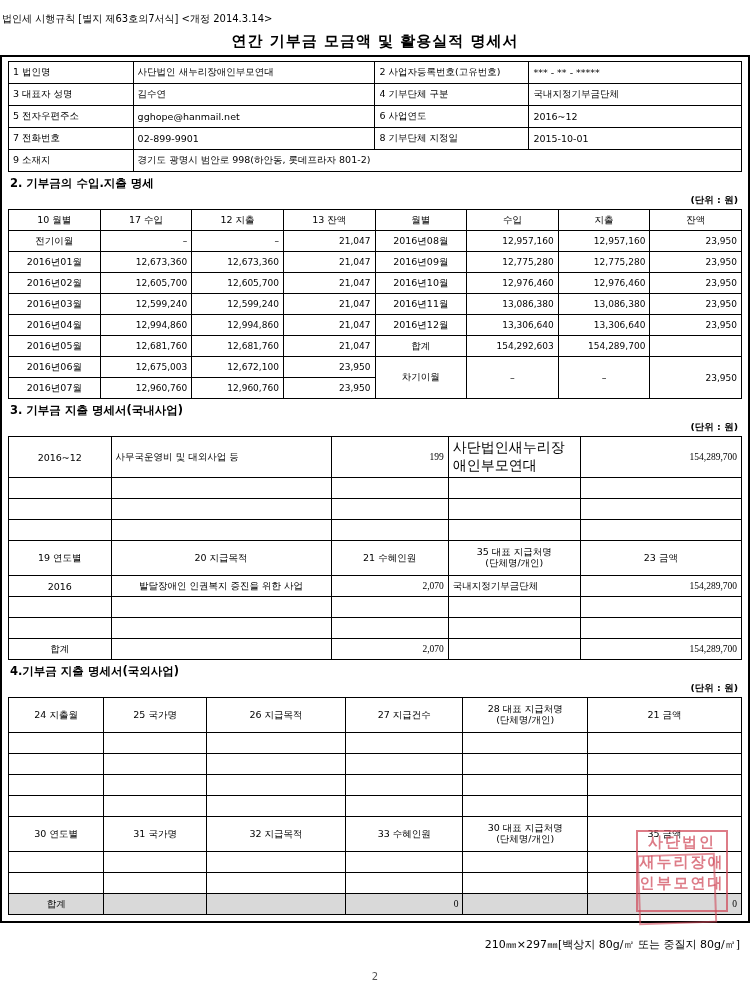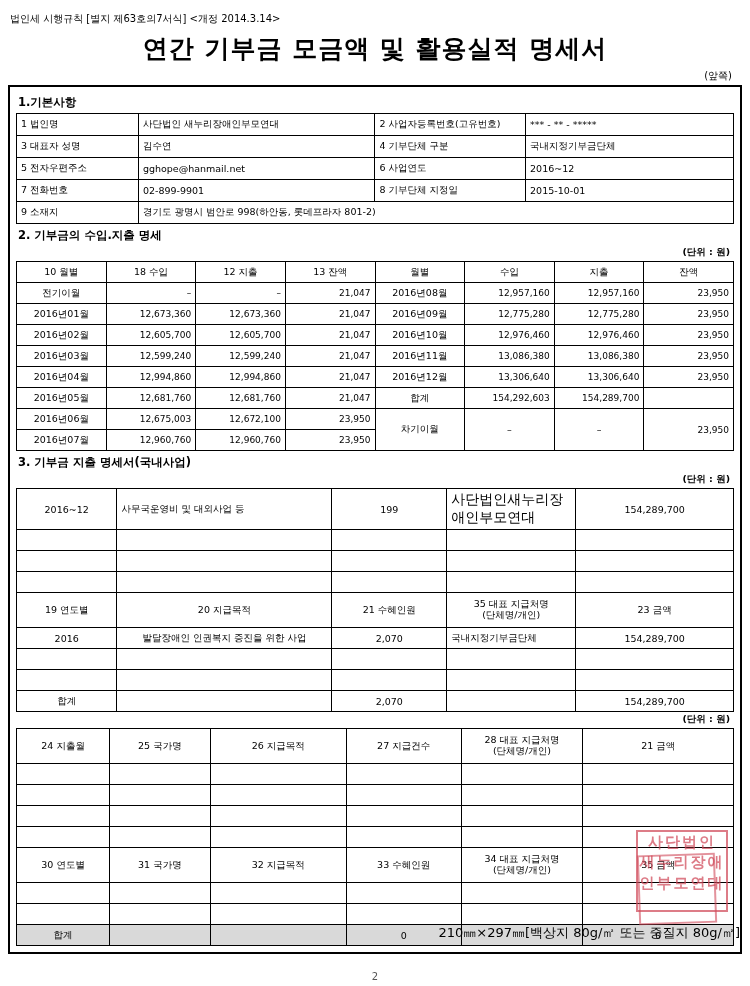--- a/index.html
+++ b/index.html
@@ -1,54 +1,52 @@
 <!DOCTYPE html>
 <html><head>
 <meta charset="utf-8">
 <style>
   html,body{margin:0;padding:0;background:#fff;}
   body{font-family:"DejaVu Sans","Liberation Sans",sans-serif;color:#000;}
-  .page{width:750px;height:986px;position:relative;background:#fff;box-sizing:border-box;padding:10px 8px;}
+  .page{width:750px;height:986px;position:relative;background:#fff;box-sizing:border-box;padding:10px 0;}
   .formhead{font-size:10px;margin:2px 0 6px 2px;}
-  .title{text-align:center;font-size:25px;font-weight:bold;letter-spacing:1px;margin:2px 0 4px 0;}
+  .title{text-align:center;font-size:15px;font-weight:bold;letter-spacing:1px;margin:2px 0 4px 0;}
   .side-note{text-align:right;font-size:10px;margin-right:10px;margin-bottom:2px;}
   .frame{border:2px solid #000;padding:4px 6px 6px 6px;box-sizing:border-box;}
   .sec-title{font-size:11.5px;font-weight:bold;margin:4px 0 3px 2px;}
   .unit{text-align:right;font-size:9.5px;margin:1px 4px 2px 0;font-weight:bold;}
   table{border-collapse:collapse;width:100%;font-size:9.5px;table-layout:fixed;}
   td,th{border:1px solid #000;padding:2px 4px;height:16px;font-weight:normal;vertical-align:middle;}
   .c{text-align:center;}
-  .r{text-align:center;}
+  .r{text-align:right;font-family:Liberation Serif, serif;}
   .l{text-align:left;margin-top:8px;}
   .basic td{height:17px;}
   .hdr{}
   .num{text-align:right;font-size:9px;}
   .small{font-size:14px;}
   .two-line{line-height:1.15;}
-  .paper{position:absolute;right:10px;bottom:44px;font-size:13px;}
+  .paper{position:absolute;right:10px;bottom:34px;font-size:11px;}
   .stamp{position:absolute;right:22px;bottom:74px;width:88px;height:78px;border:2px solid #d04a5a;opacity:.72;}
   .stamp span{display:block;color:#d04a5a;font-size:15px;text-align:center;line-height:1.35;font-weight:bold;letter-spacing:2px;}
   .stamp2{position:absolute;right:34px;bottom:62px;width:74px;height:66px;border:2px solid #d04a5a;opacity:.6;transform:rotate(-2deg);}
   .greyrow td{background:#d9d9d9;}
   .pgno{position:absolute;left:0;right:0;bottom:4px;text-align:center;font-size:10px;color:#555;}
   .blank{height:17px;}
   .tall{height:30px;}
 </style>
 </head>
 <body>
 
 <div class="page">
 
   <div class="formhead">법인세 시행규칙 [별지 제63호의7서식] &lt;개정 2014.3.14&gt;</div>
   <div class="title">연간 기부금 모금액 및 활용실적 명세서</div>
-  <div class="side-note">(앞쪽)</div>
 
   <div class="frame">
 
-    <div class="sec-title">1.기본사항</div>
     <table class="basic">
       <colgroup>
           <col style="width:17%">
           <col style="width:33%">
           <col style="width:21%">
           <col style="width:29%">
         </colgroup>
       <tbody>
         <tr>
           <td class="l">1 법인명</td>
@@ -90,21 +88,21 @@
           <col style="width:12.5%">
           <col style="width:12.5%">
         <col style="width:12.5%">
           <col style="width:12.5%">
           <col style="width:12.5%">
           <col style="width:12.5%">
       </colgroup>
       <thead>
         <tr>
           <th class="hdr">10 월별</th>
-          <th class="hdr">18 수입</th>
+          <th class="hdr">17 수입</th>
           <th class="hdr">12 지출</th>
           <th class="hdr">13 잔액</th>
           <th class="hdr">월별</th>
           <th class="hdr">수입</th>
           <th class="hdr">지출</th>
           <th class="hdr">잔액</th>
         </tr>
       </thead>
       <tbody>
         <tr>
@@ -260,20 +258,21 @@
         <tr>
           <td class="c">합계</td>
           <td></td>
           <td class="r">2,070</td>
           <td></td>
           <td class="r">154,289,700</td>
         </tr>
       </tbody>
     </table>
 
+    <div class="sec-title">4.기부금 지출 명세서(국외사업)</div>
     <div class="unit">(단위 : 원)</div>
     <table>
       <colgroup>
           <col style="width:13%">
           <col style="width:14%">
           <col style="width:19%">
           <col style="width:16%">
           <col style="width:17%">
           <col style="width:21%">
         </colgroup>
@@ -321,21 +320,21 @@
             <td></td>
             <td></td>
           </tr>
 
         <tr>
           <th class="hdr tall">30 연도별</th>
           <th class="hdr">31 국가명</th>
           <th class="hdr">32 지급목적</th>
           <th class="hdr">33 수혜인원</th>
           <th class="hdr two-line">
-            <div>34 대표 지급처명</div>
+            <div>30 대표 지급처명</div>
             <div>(단체명/개인)</div>
           </th>
           <th class="hdr">35 금액</th>
         </tr>
         <tr class="blank">
             <td></td>
             <td></td>
             <td></td>
             <td></td>
             <td></td>

